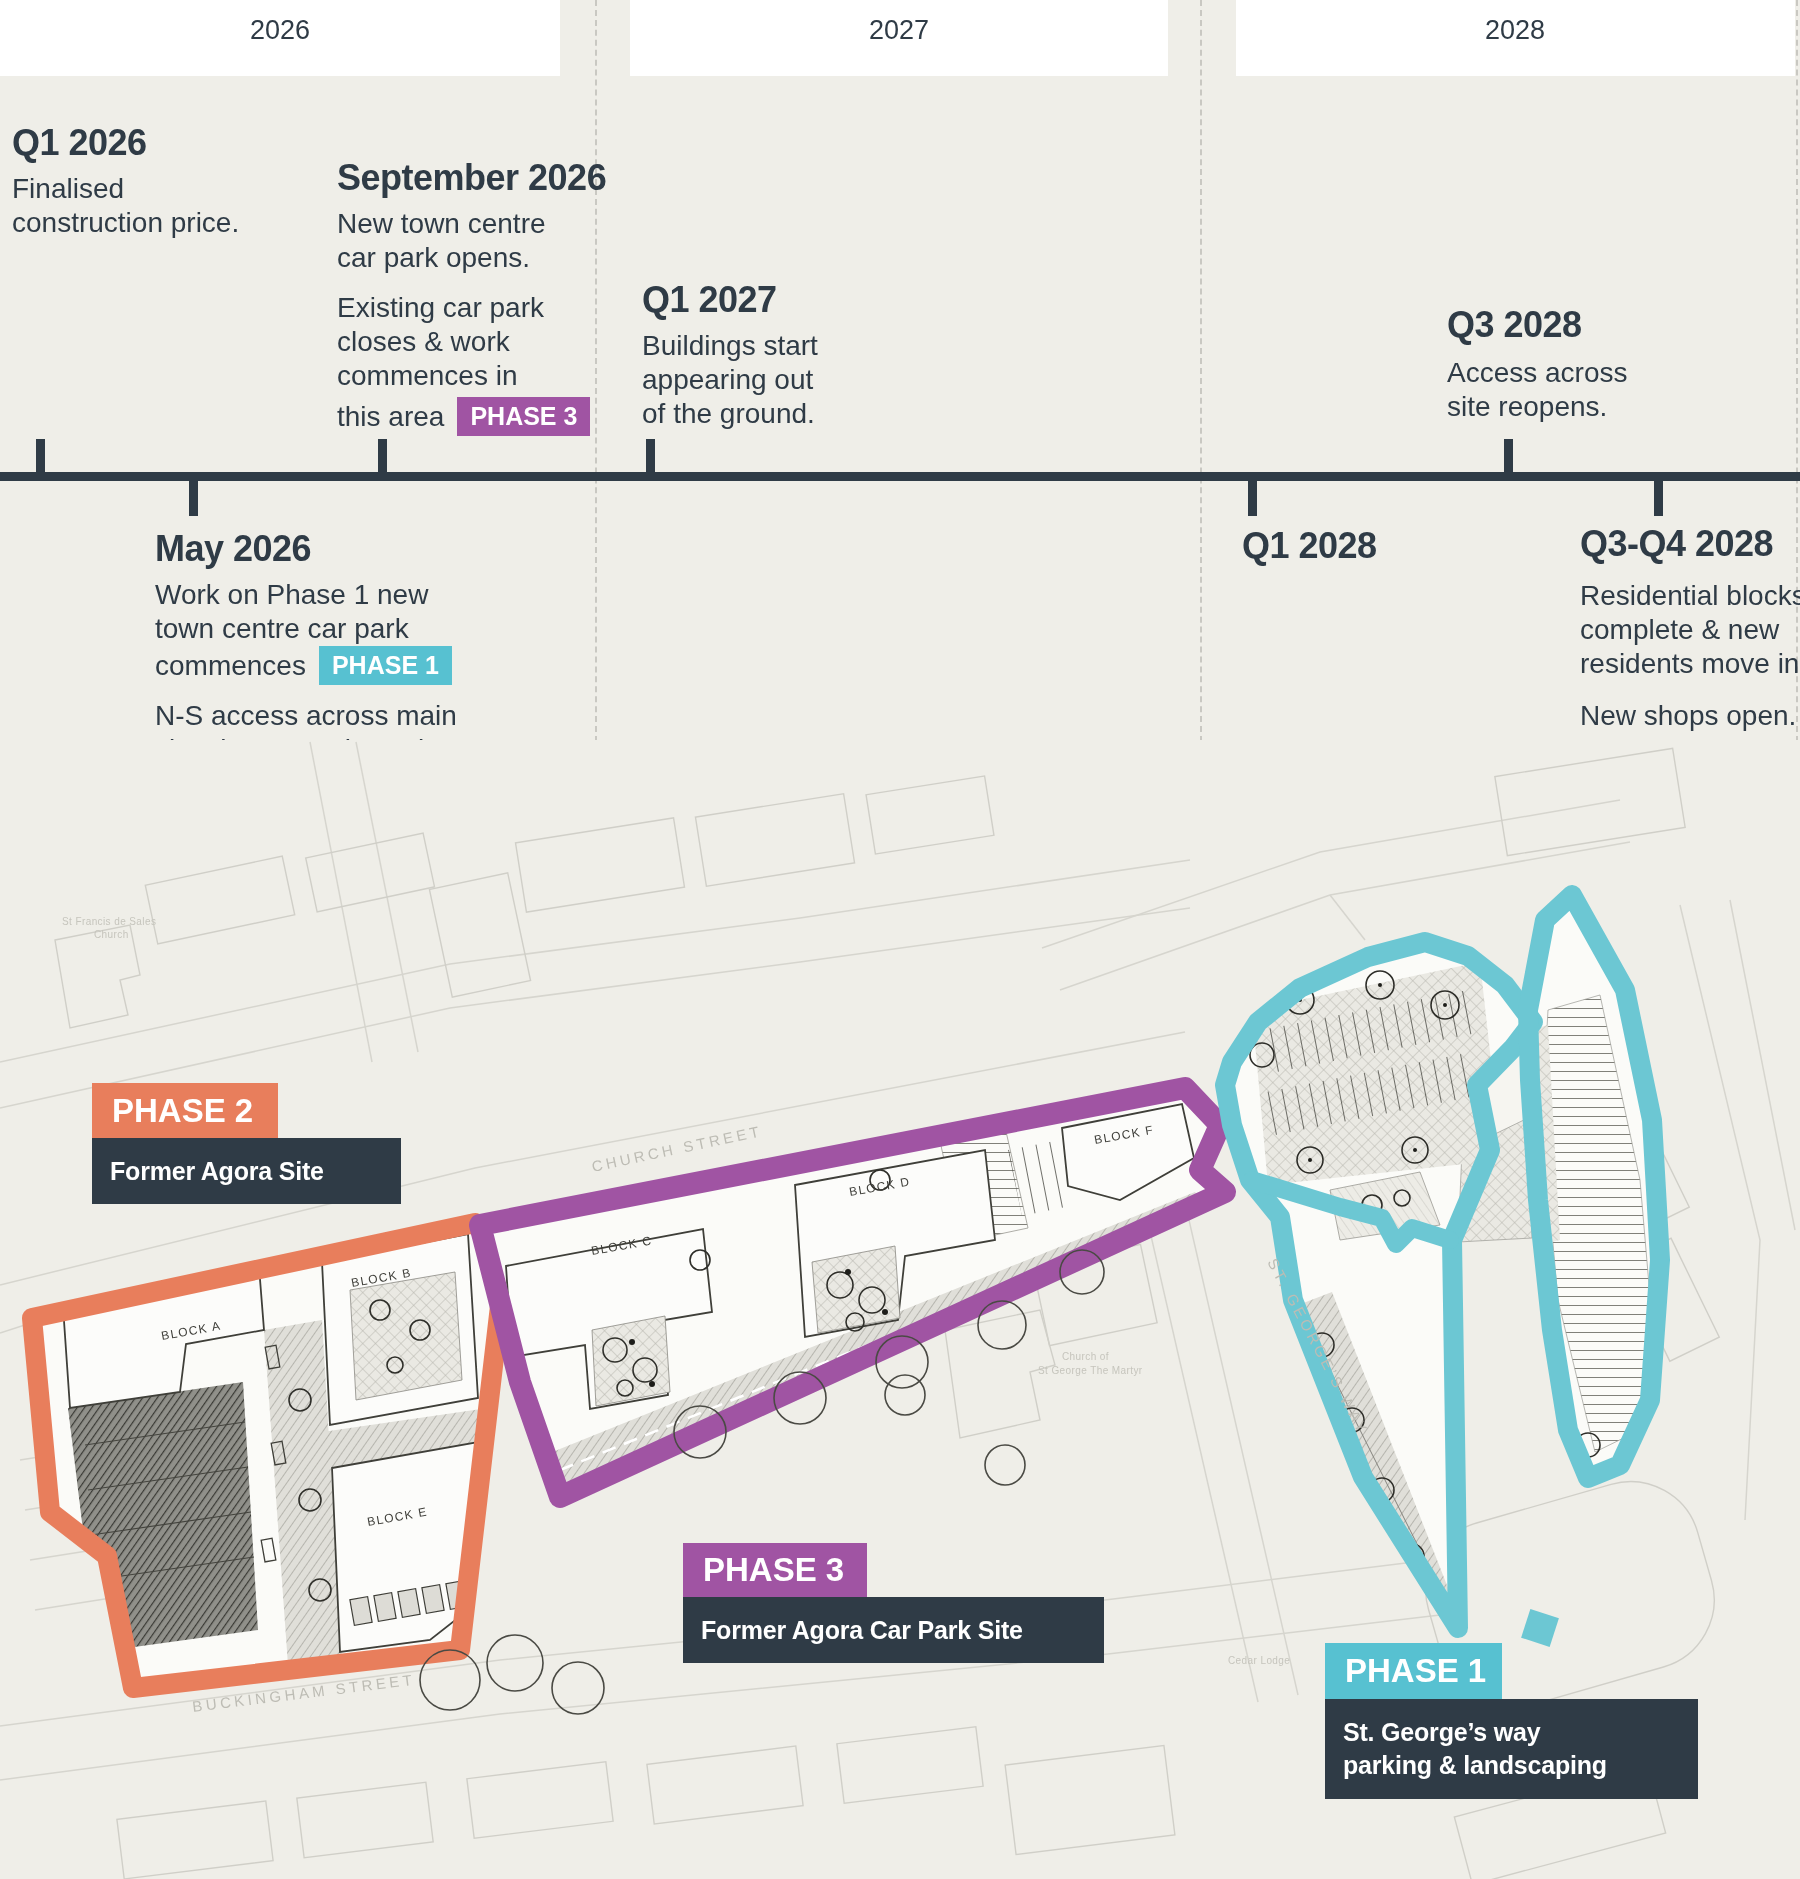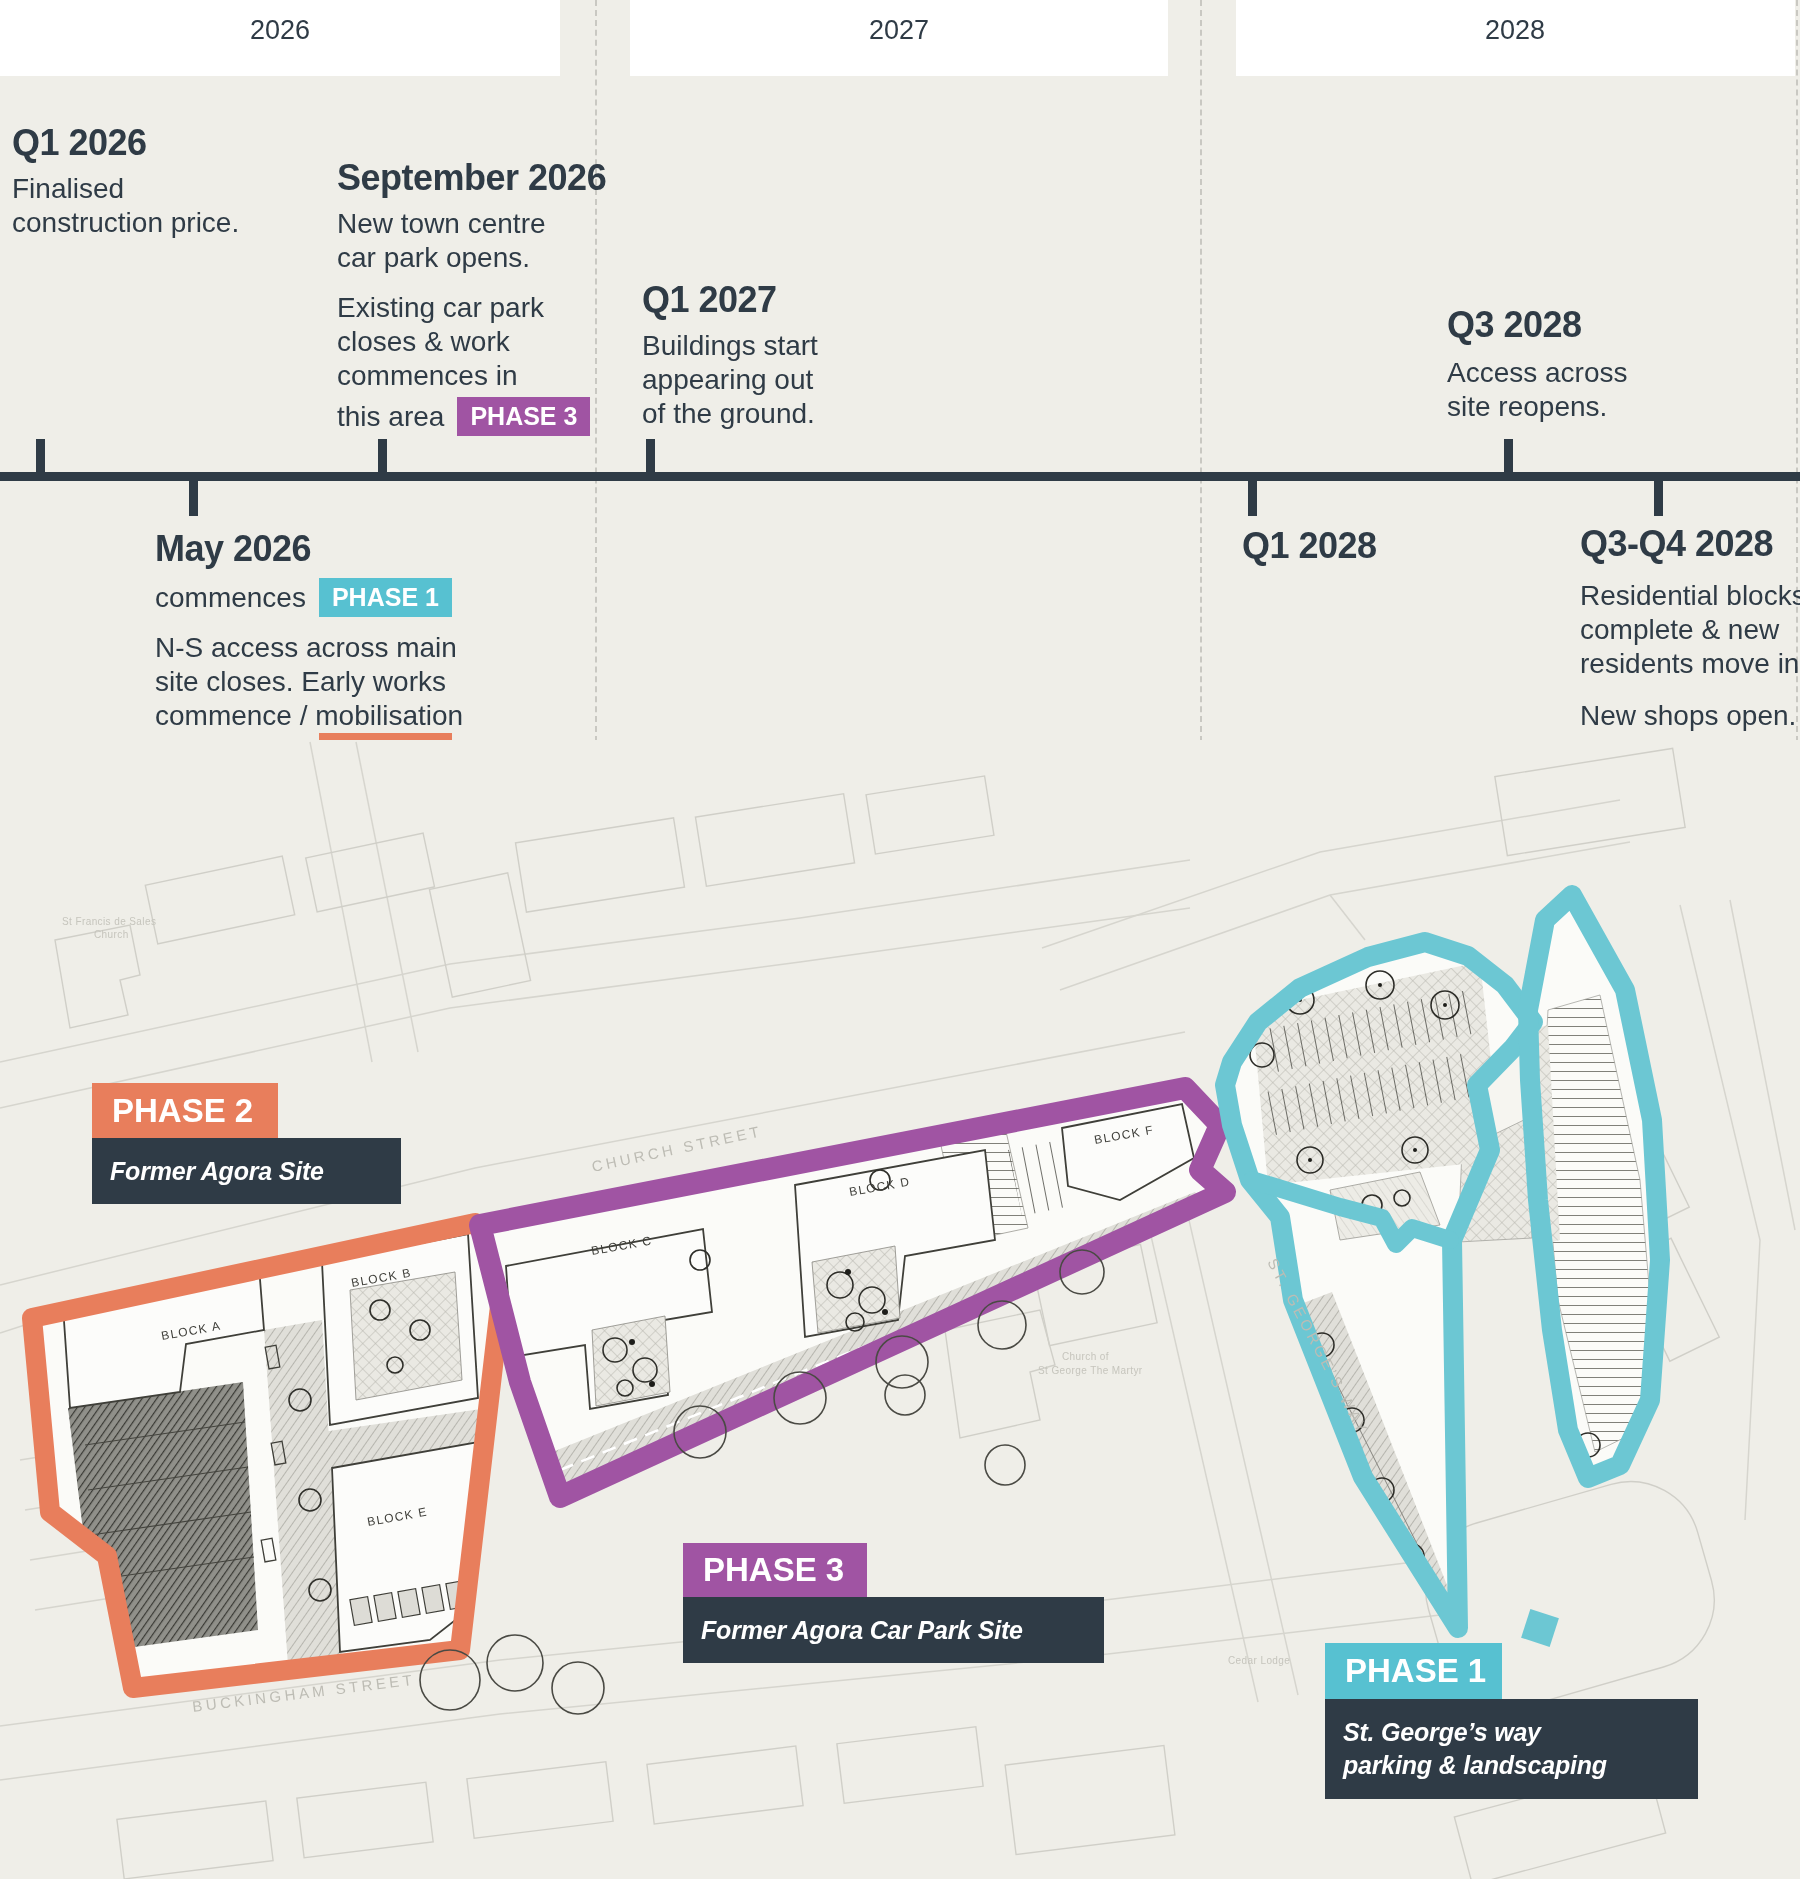--- a/index.html
+++ b/index.html
@@ -24,21 +24,21 @@
   .badge.teal{background:#57C1D1;}
   .badge.orange{background:#E87E5C;}
   .badge.purple{background:#A054A3;}
   
   .map-svg{position:absolute;left:0;top:740px;width:1800px;height:1139px;}
   .phase-tag{position:absolute;color:#fff;font-weight:bold;font-size:33px;display:flex;align-items:center;padding:0 0 0 20px;}
   .phase-tag.orange{background:#E87E5C;}
   .phase-tag.purple{background:#A054A3;}
   .phase-tag.teal{background:#57C1D1;}
   .site-tag{position:absolute;background:#2F3B46;color:#FFFFFF;font-weight:bold;font-size:25px;line-height:33px;
-            display:flex;align-items:center;padding:0 18px;white-space:pre-line;letter-spacing:-0.2px;font-style:italic;}
+            display:flex;align-items:center;padding:0 18px;white-space:pre-line;letter-spacing:-0.2px;}
   svg text{font-family:"Liberation Sans",sans-serif;}
   .street-label{fill:#BDBCB4;font-size:15px;letter-spacing:3.5px;}
   .block-label{fill:#3E3E39;font-size:12px;letter-spacing:1.3px;}
   .faint-label{fill:#C6C5BD;font-size:10px;letter-spacing:0.4px;}
 </style>
 </head>
 <body>
 
 <div class="canvas">
 
@@ -89,20 +89,22 @@
   </div>
 
   <div class="event" style="left:1447px;top:304px;width:200px;">
     <h3 style="margin-bottom:10px;">Q3 2028</h3>
     <p>Access across
 site reopens.</p>
   </div>
 
   <div class="event" style="left:155px;top:528px;width:310px;">
     <h3>May 2026</h3>
+    <p style="margin-bottom:0;">Work on Phase 1 new
+town centre car park</p>
     <div class="badge-line">
       <span>commences</span>
       <span class="badge teal">PHASE 1</span>
     </div>
     <p style="margin-bottom:0;">N-S access across main
 site closes. Early works
 commence / mobilisation</p>
     <div class="badge-line">
       <span>on main site</span>
       <span class="badge orange">PHASE 2</span>

